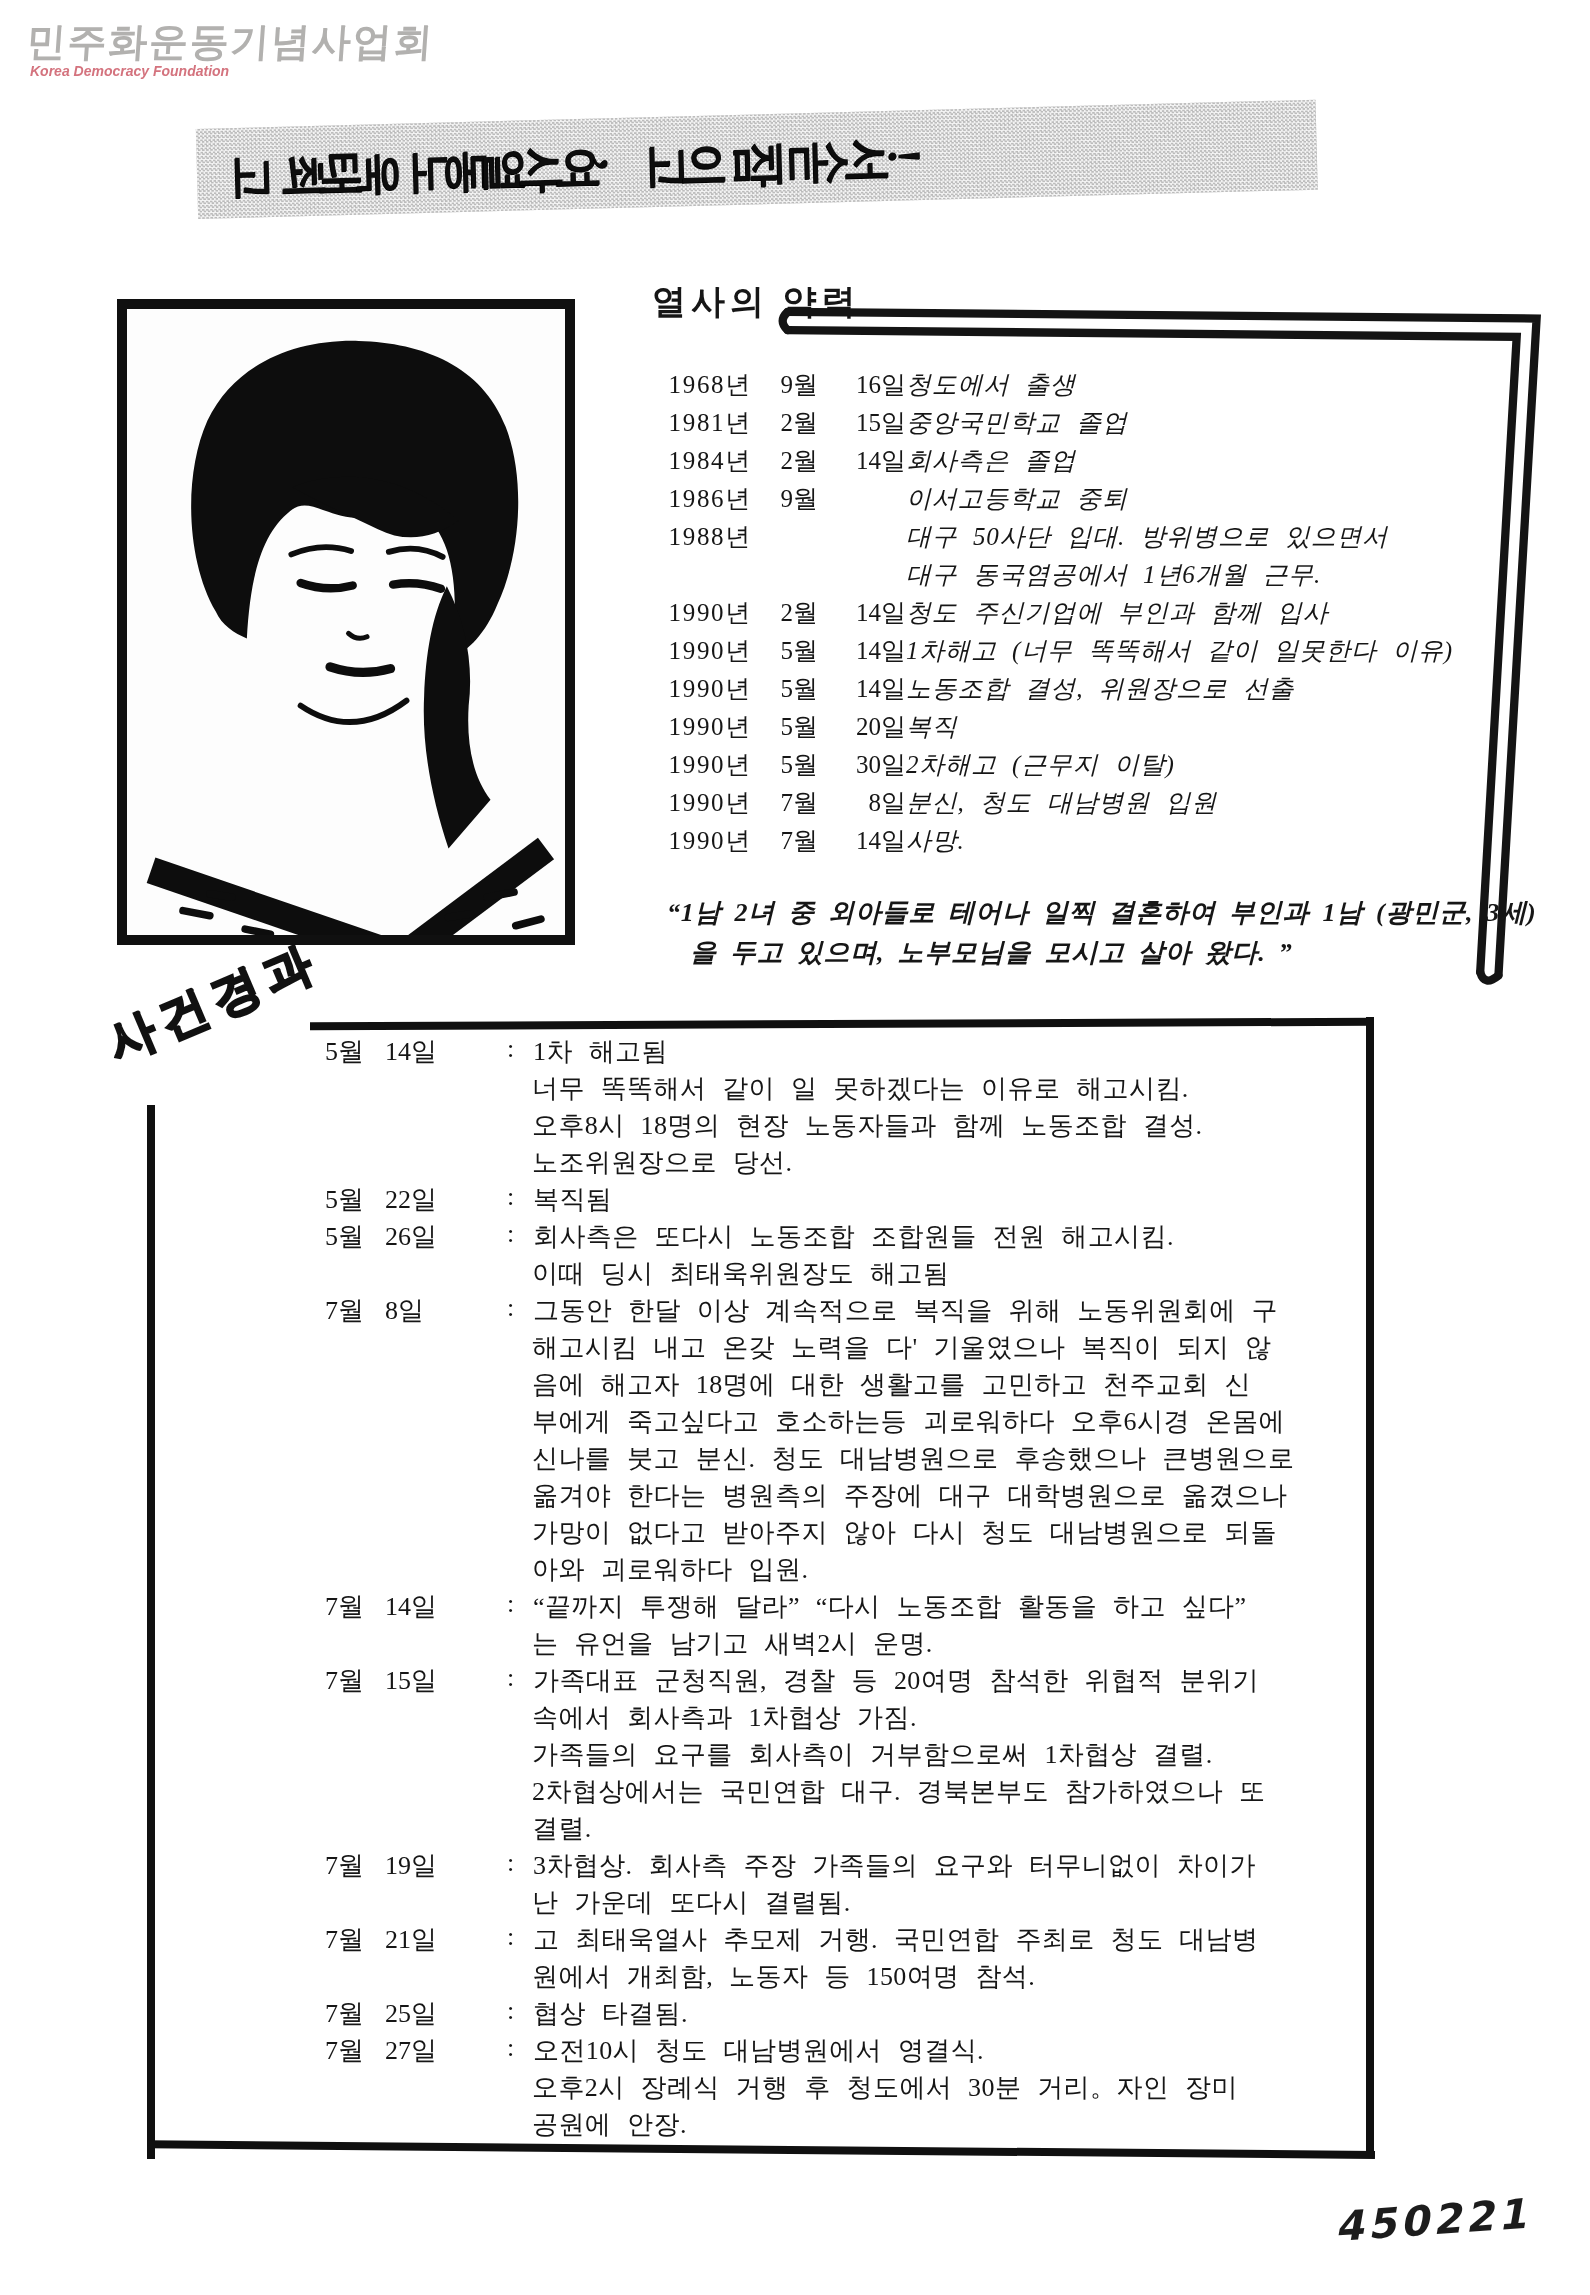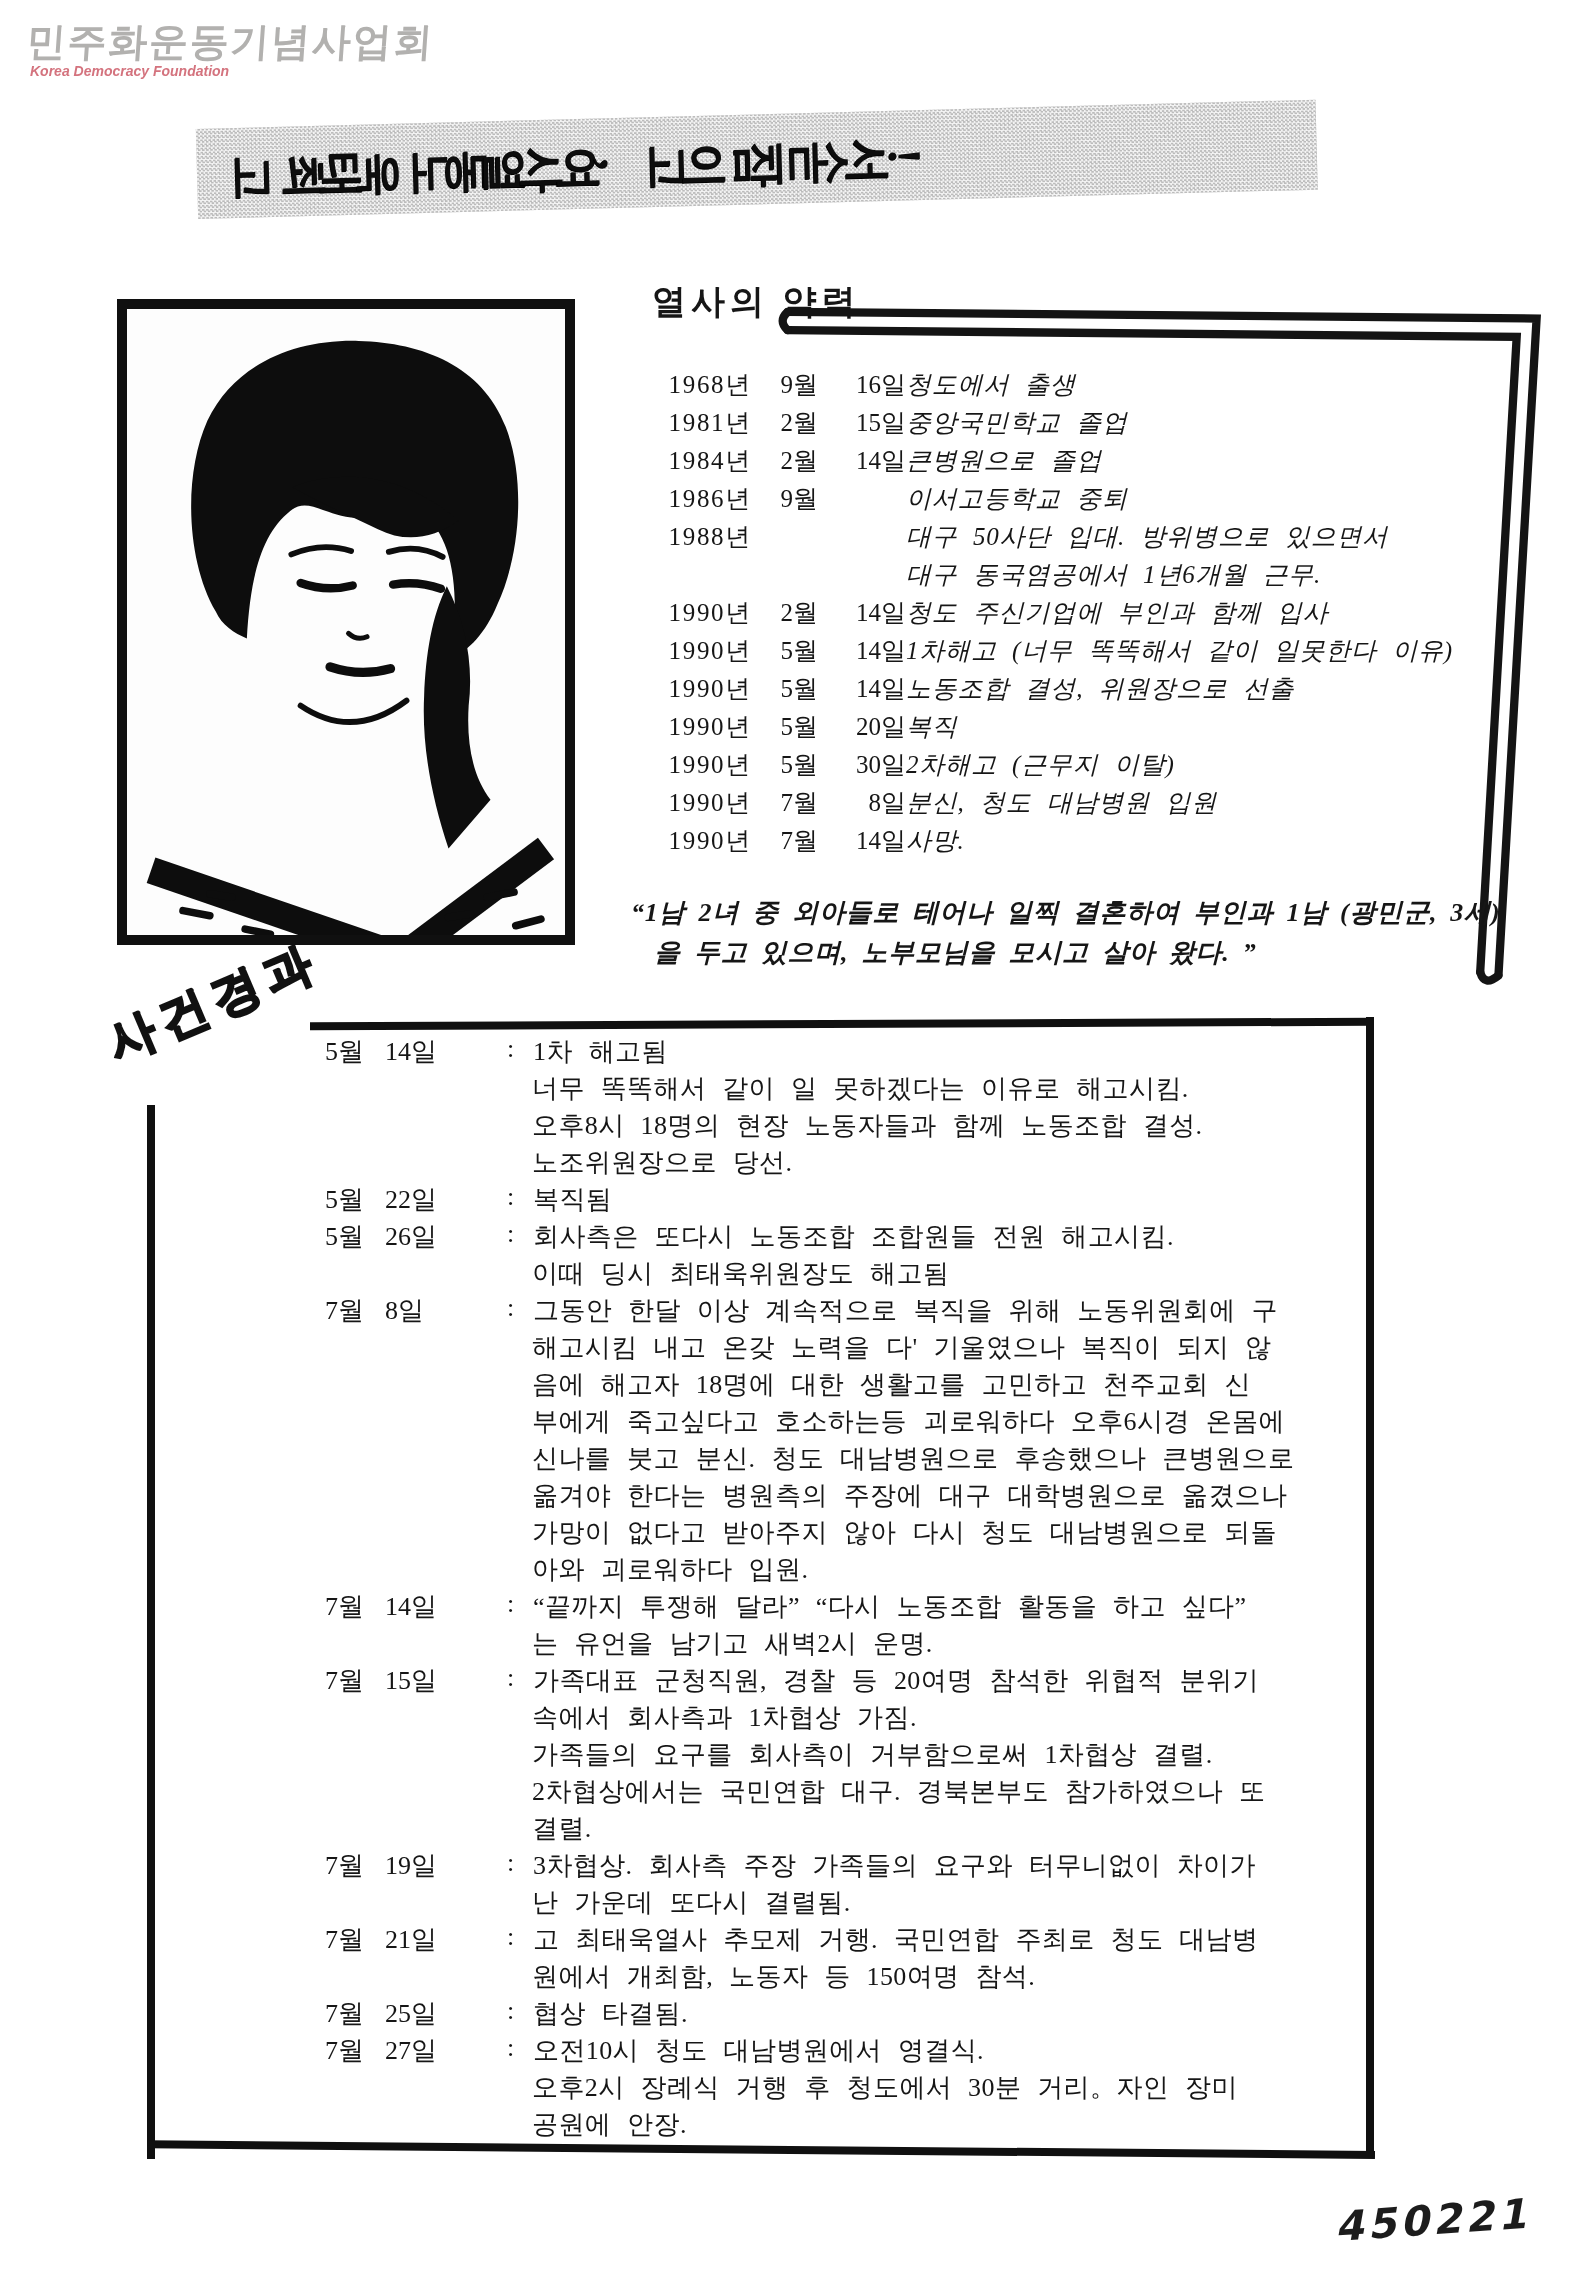--- a/index.html
+++ b/index.html
@@ -47,21 +47,21 @@
   .bio-heading { left:652px; top:279px; font-size:34px; font-weight:700; letter-spacing:5px; white-space:nowrap; }
   .bracket-svg { left:776px; top:292px; width:788px; height:705px; }
 
   .bio-rows { left:629px; top:368px; width:946px; }
   .bio-row { display:flex; height:38px; font-size:25px; white-space:nowrap;text-align:right; }
   .b-year  { width:123px; letter-spacing:1.7px; }
   .b-month { width:66px; }
   .b-day   { width:88px; }
   .b-text  { word-spacing:8.3px; letter-spacing:0.8px;font-style:italic; }
 
-  .quote { font-size:26px; font-style:italic; font-weight:600; word-spacing:5.8px; letter-spacing:0.8px; white-space:nowrap; }
+  .quote { font-size:26px; font-style:italic; font-weight:600; word-spacing:5.8px; letter-spacing:0.8px; white-space:nowrap;margin-left:36px; }
   .quote1 { left:631px; top:895px; }
   .quote2 { left:654px; top:935px; }
 
   
   .ev-title {
     left:110px; top:1014px; font-size:48px; font-weight:700; letter-spacing:8.3px;
     color:#ffffff; -webkit-text-stroke:2.5px #111; transform:rotate(-23deg);
     transform-origin:0 50%; white-space:nowrap;
   }
   .box-line { background:#101010; }
@@ -169,21 +169,21 @@
       <div class="bio-row">
         <span class="b-year">1981년</span>
         <span class="b-month">2월</span>
         <span class="b-day">15일</span>
         <span class="b-text">중앙국민학교 졸업</span>
       </div>
       <div class="bio-row">
         <span class="b-year">1984년</span>
         <span class="b-month">2월</span>
         <span class="b-day">14일</span>
-        <span class="b-text">큰병원으로 졸업</span>
+        <span class="b-text">회사측은 졸업</span>
       </div>
       <div class="bio-row">
         <span class="b-year">1986년</span>
         <span class="b-month">9월</span>
         <span class="b-day"></span>
         <span class="b-text">이서고등학교 중퇴</span>
       </div>
       <div class="bio-row">
         <span class="b-year">1988년</span>
         <span class="b-month"></span>

